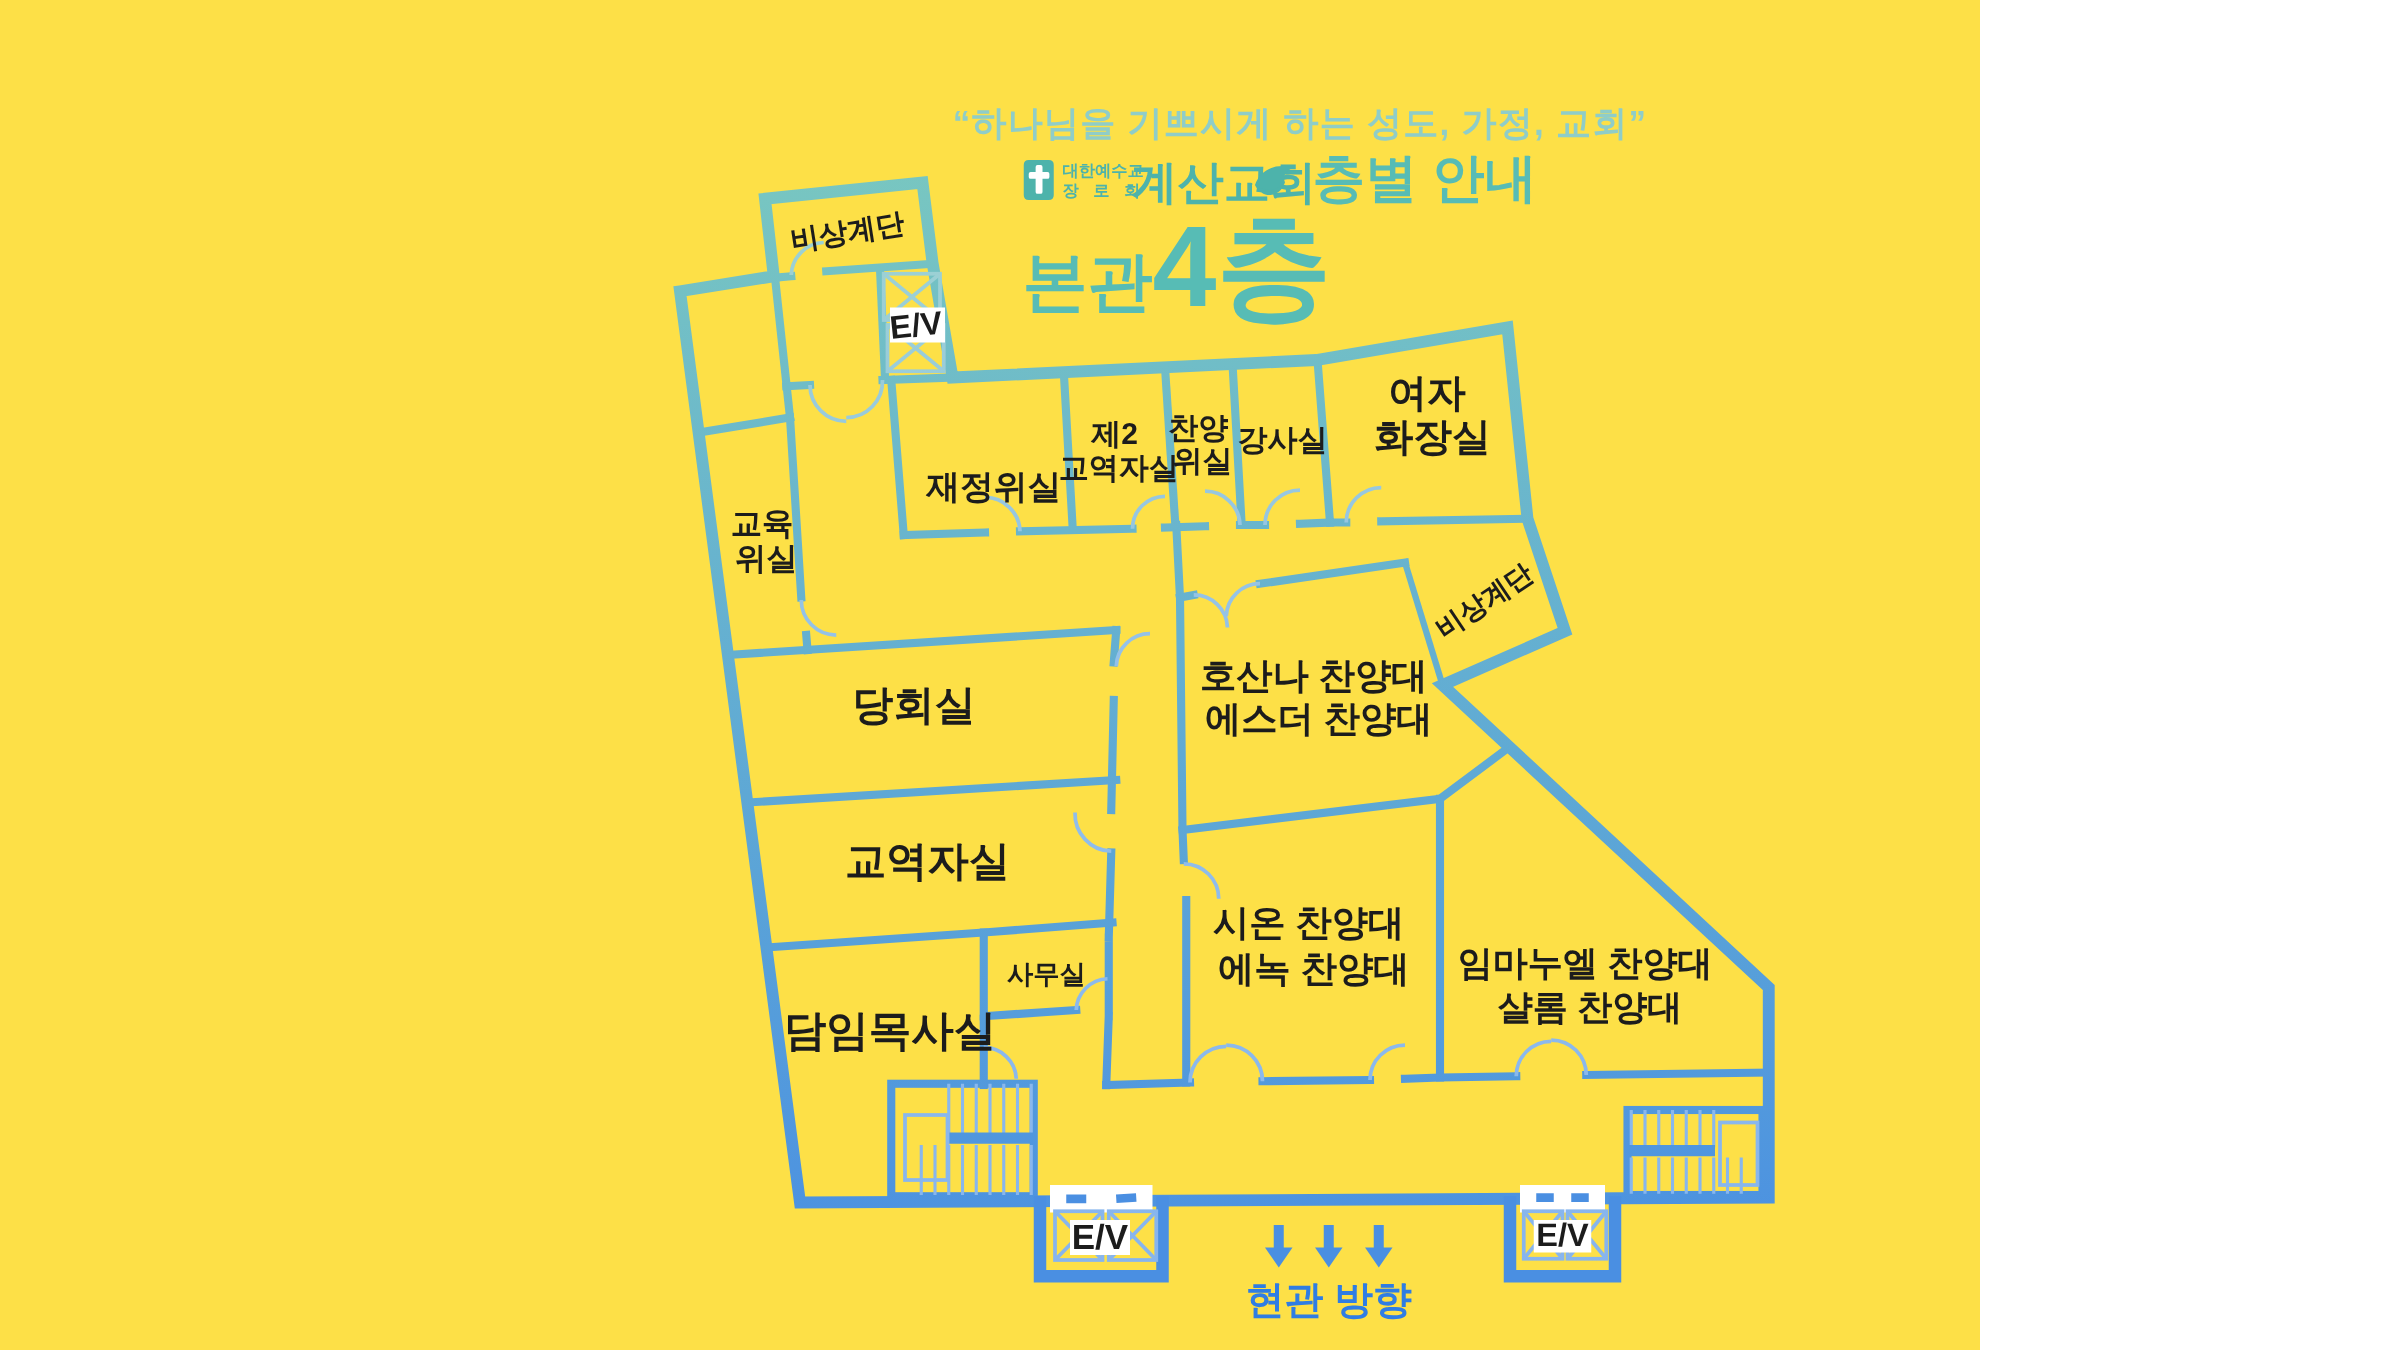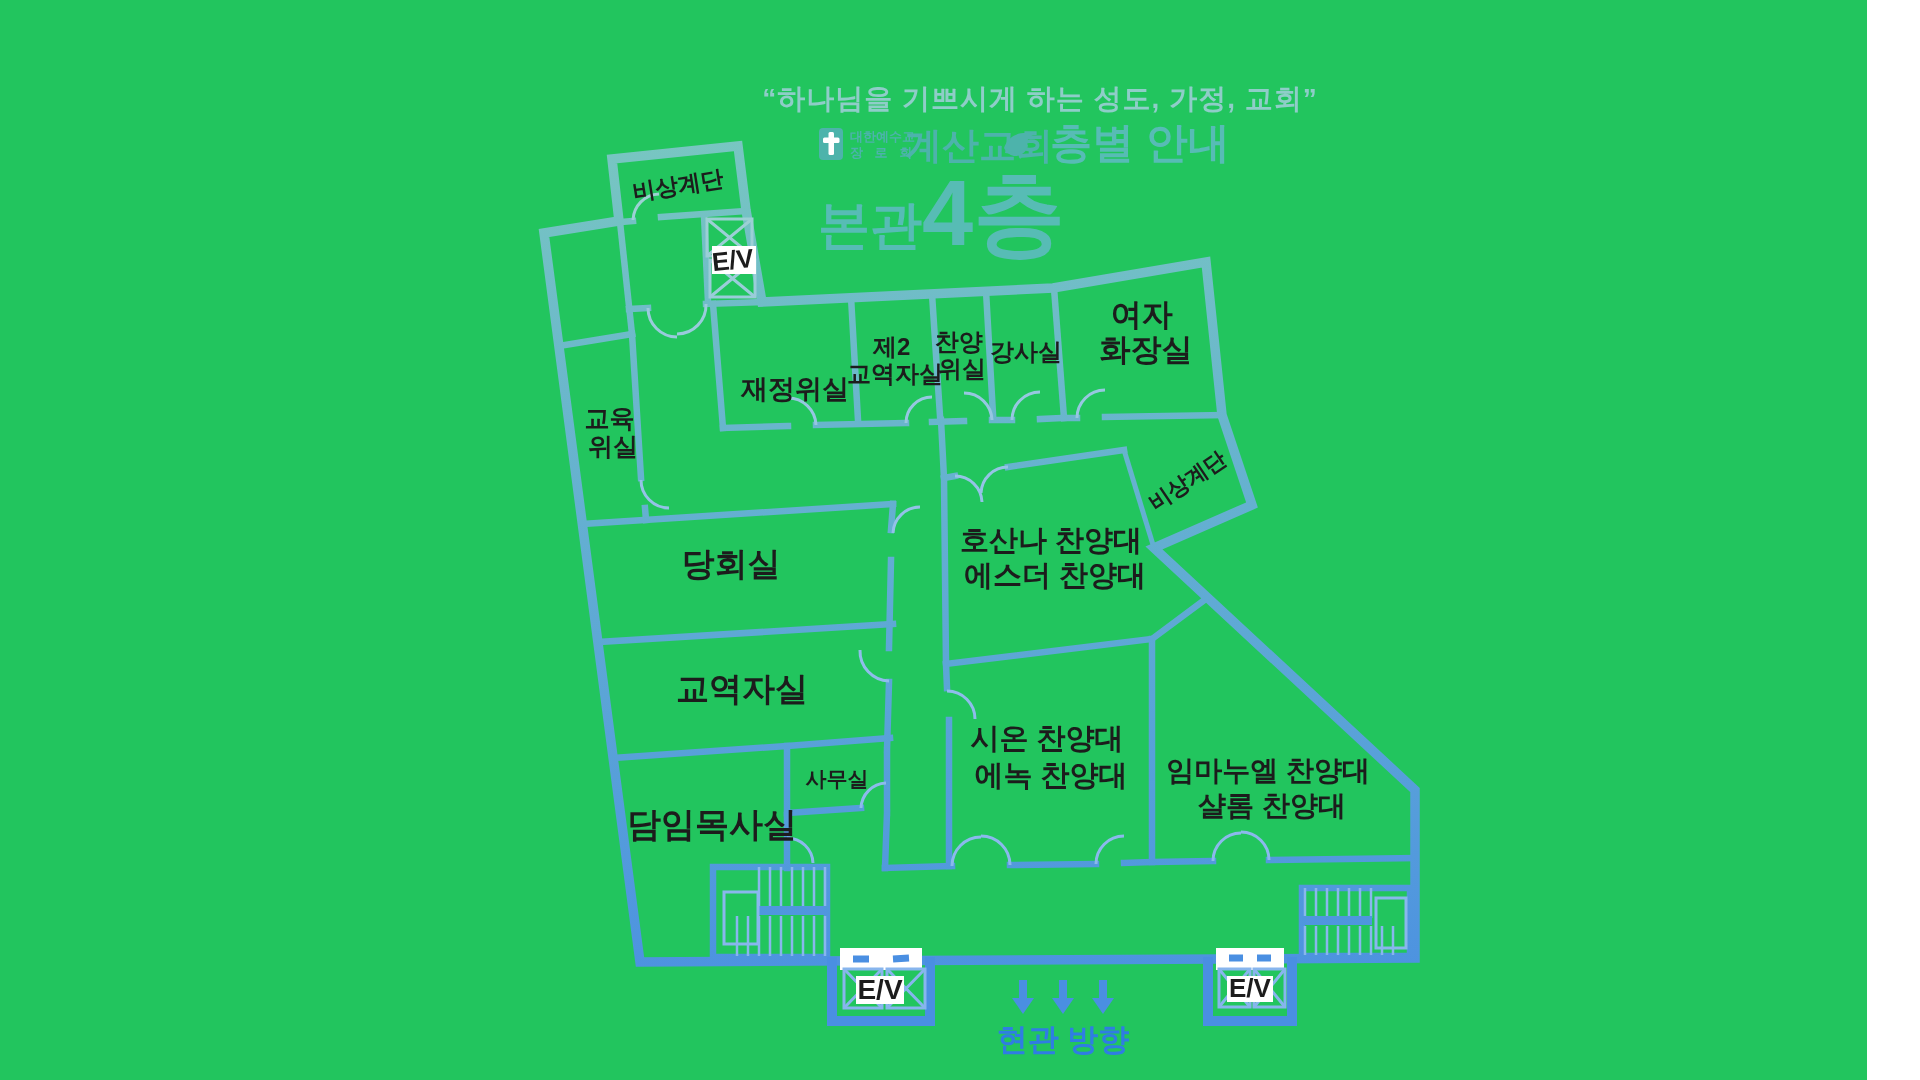--- a/index.html
+++ b/index.html
@@ -1,16 +1,16 @@
 <!DOCTYPE html>
 <html><head>
 <meta charset="utf-8">
 <style>
   html,body{margin:0;padding:0;background:#ffffff;}
-  .page{position:relative;width:1867px;height:1080px;background:#22c55e;overflow:hidden;
+  .page{position:relative;width:1584px;height:1080px;background:#fde047;overflow:hidden;
         font-family:"Liberation Sans", sans-serif;}
   svg{display:block;}
   text{font-family:"Liberation Sans", sans-serif;}
   .wall{stroke:url(#wallGrad);fill:none;stroke-width:6.5;stroke-linecap:square;stroke-linejoin:miter;}
   .outer{stroke-width:9.5;}
   .thin{stroke-width:5;}
   .arc{stroke:url(#arcGrad);stroke-width:3;fill:none;}
   .xcell{stroke:url(#arcGrad);stroke-width:3;fill:none;}
   .tread{stroke:url(#arcGrad);stroke-width:2.5;}
   .room-label{fill:#1c1c1c;font-weight:bold;text-anchor:middle;}

